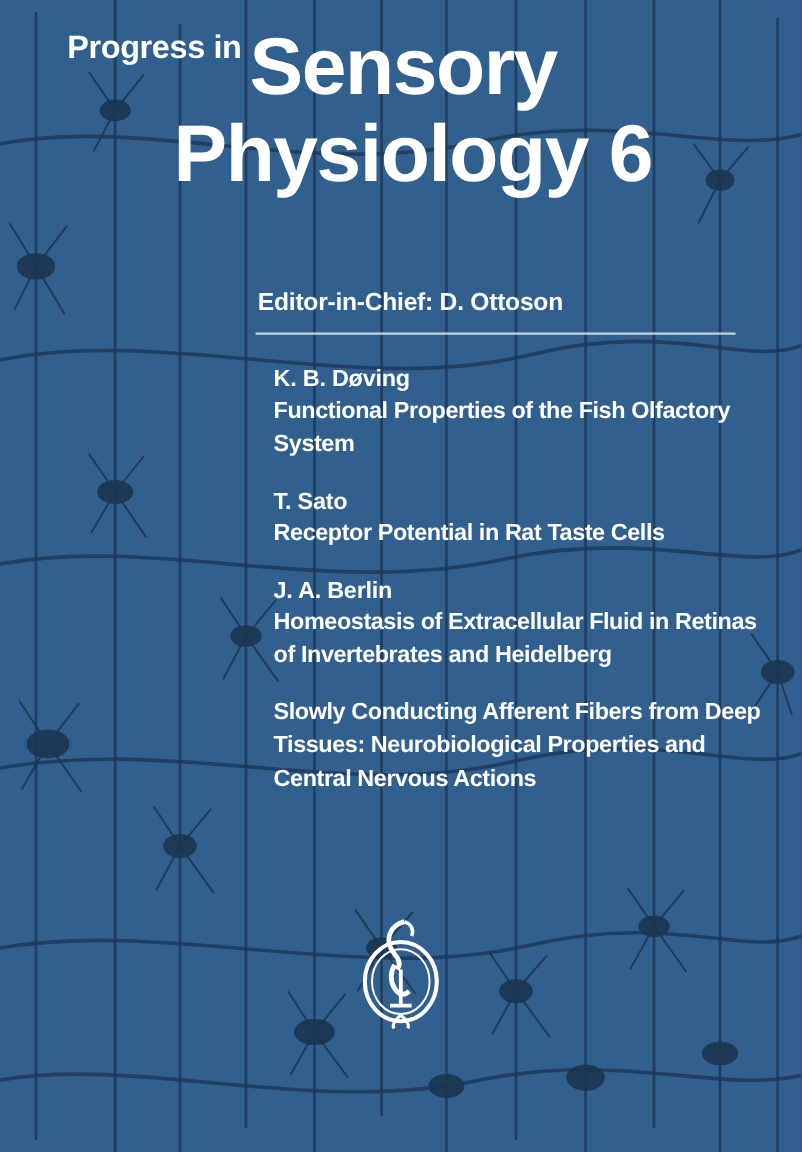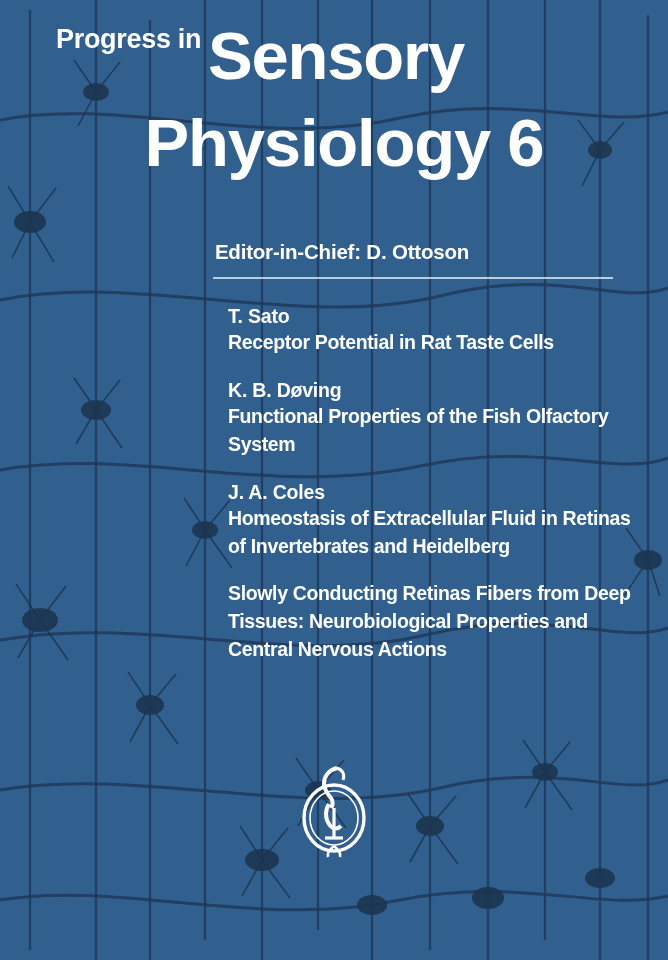--- a/index.html
+++ b/index.html
@@ -64,21 +64,21 @@
     margin-top: -32px;
     padding-right: 6px;
   }
 
   .main-title-2 {
     font-size: 67px;
     font-weight: bold;
     line-height: 1.02;
     letter-spacing: -1.2px;
     text-align: center;
-    margin-top: 20px;
+    margin-top: 6px;
     padding-left: 10px;
   }
 
   .editor-line {
     position: absolute;
     top: 240px;
     left: 0;
     right: 0;
     text-align: center;
     color: #ffffff;
@@ -223,36 +223,36 @@
       <div class="main-title-1">Sensory</div>
       <div class="main-title-2">Physiology 6</div>
     </div>
 
     <div class="editor-line">Editor-in-Chief: D. Ottoson</div>
     <div class="rule"></div>
 
     <div class="entries">
 
       <div class="entry">
+        <div class="author">K. B. Døving</div>
+        <div class="etitle">Functional Properties of the Fish Olfactory System</div>
+      </div>
+
+      <div class="entry">
         <div class="author">T. Sato</div>
         <div class="etitle">Receptor Potential in Rat Taste Cells</div>
       </div>
 
       <div class="entry">
-        <div class="author">K. B. Døving</div>
-        <div class="etitle">Functional Properties of the Fish Olfactory System</div>
-      </div>
-
-      <div class="entry">
-        <div class="author">J. A. Coles</div>
+        <div class="author">J. A. Berlin</div>
         <div class="etitle">Homeostasis of Extracellular Fluid in Retinas of Invertebrates and Heidelberg</div>
       </div>
 
       <div class="entry">
-        <div class="etitle">Slowly Conducting Retinas Fibers from Deep Tissues: Neurobiological Properties and Central Nervous Actions</div>
+        <div class="etitle">Slowly Conducting Afferent Fibers from Deep Tissues: Neurobiological Properties and Central Nervous Actions</div>
       </div>
 
     </div>
 
     <div class="logo-wrap">
       <svg width="86" height="96" viewBox="0 0 86 96" aria-hidden="true">
         <ellipse cx="43" cy="56" rx="30" ry="33" fill="none" stroke="#ffffff" stroke-width="3.4"></ellipse>
         <ellipse cx="43" cy="56" rx="24" ry="27" fill="none" stroke="#ffffff" stroke-width="1.6"></ellipse>
         <path d="M46 6 C 38 8, 33 14, 33 22 C 33 28, 37 32, 40 36 C 42 39, 42 43, 40 46" fill="none" stroke="#ffffff" stroke-width="4"></path>
         <path d="M46 6 C 52 8, 54 13, 52 18" fill="none" stroke="#ffffff" stroke-width="3"></path>

